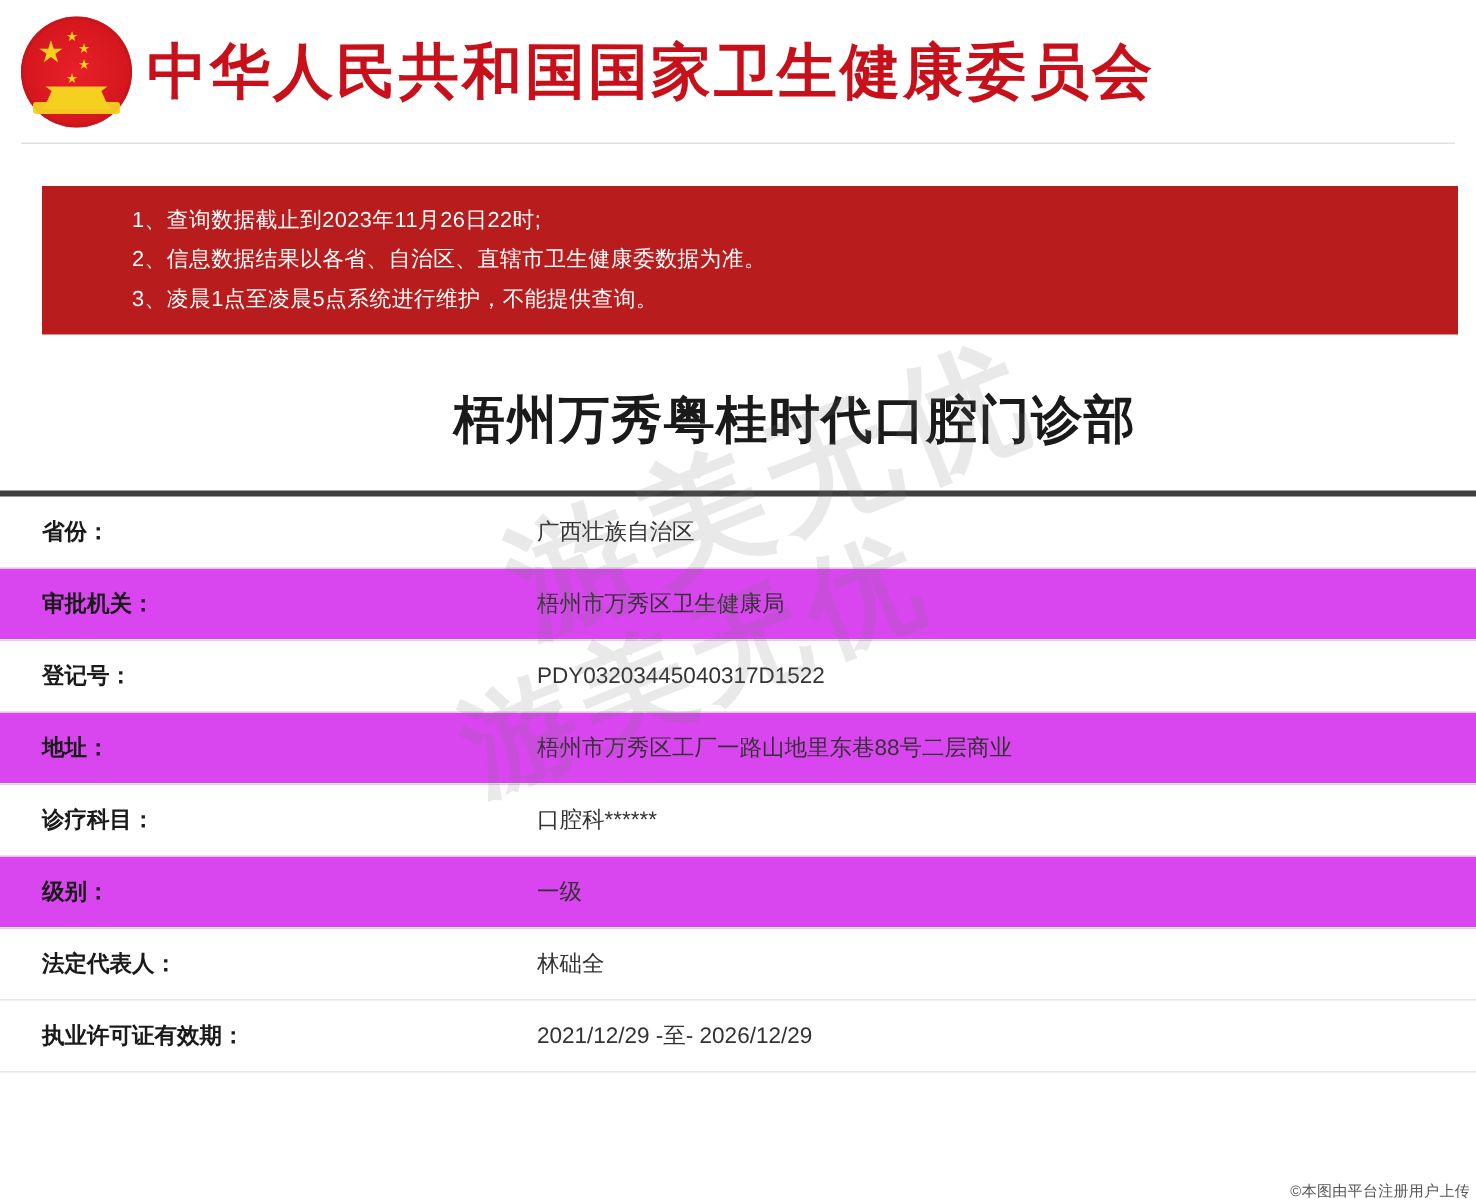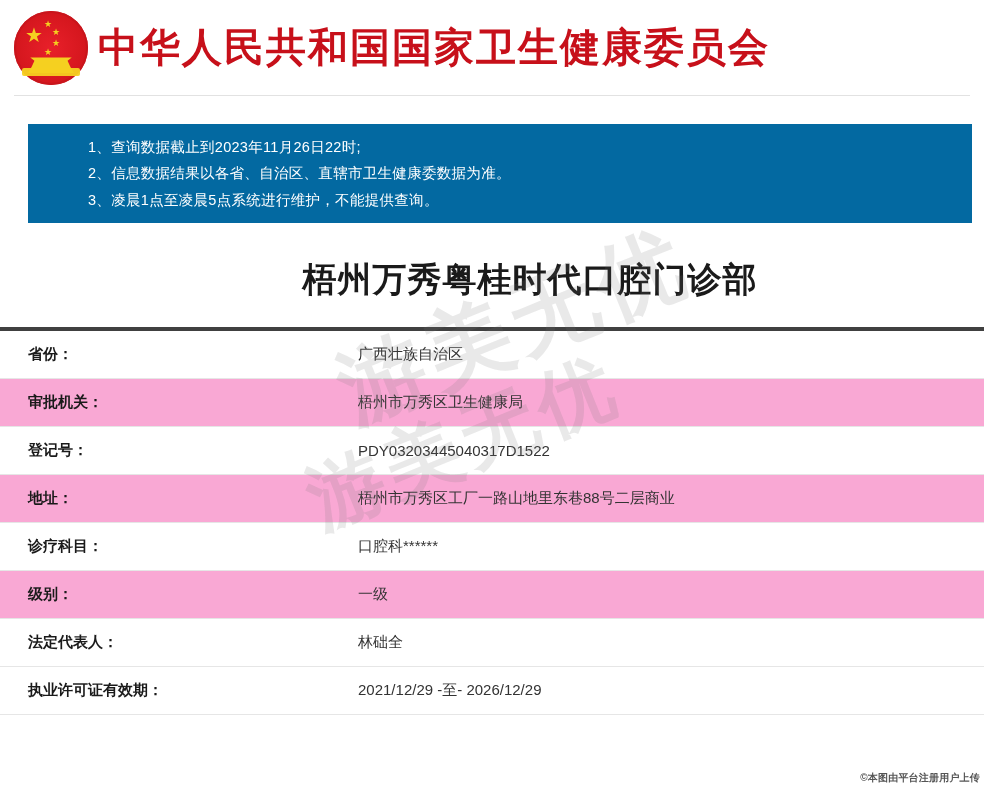--- a/index.html
+++ b/index.html
@@ -98,21 +98,21 @@
     left: 14px;
     right: 14px;
     bottom: 0;
     height: 1px;
     background: #e2e2e2;
   }
 
   
   .notice {
     margin: 28px 12px 0 28px;
-    background: #0369a1;
+    background: #b91c1c;
     color: #ffffff;
     padding: 12px 0 12px 60px;
     box-sizing: border-box;
   }
   .notice p {
     margin: 0 0 4px 0;
     font-size: 14.5px;
     line-height: 1.55;
     letter-spacing: .3px;
   }
@@ -155,46 +155,45 @@
     font-weight: bold;
     color: #1a1a1a;
     box-sizing: border-box;
   }
   .info-table td.value {
     padding-left: 18px;
     color: #333;
     box-sizing: border-box;
   }
   .info-table tr.alt td {
-    background: #f9a8d4;
+    background: #d946ef;
   }
 
   
   .watermark {
     position: absolute;
     pointer-events: none;
     font-family: "Liberation Serif", serif;
     color: rgba(120, 120, 120, 0.16);
     font-size: 86px;
     font-weight: bold;
     transform: rotate(-22deg);
     white-space: nowrap;
     letter-spacing: 6px;
   }
   .watermark.w1 { left: 330px; top: 268px; }
   .watermark.w2 { left: 300px; top: 392px; font-size: 76px; }
 
   .footer-credit {
     position: absolute;
     right: 4px;
-    bottom: 17px;
+    bottom: 1px;
     font-size: 10px;
     color: #555;
     letter-spacing: .2px;
-    font-weight: bold;
   }
 </style>
 </head>
 <body>
 
 <div class="header">
   <div class="header-inner">
     <div class="emblem">
       <span class="star big">★</span>
       <span class="star s1">★</span>

